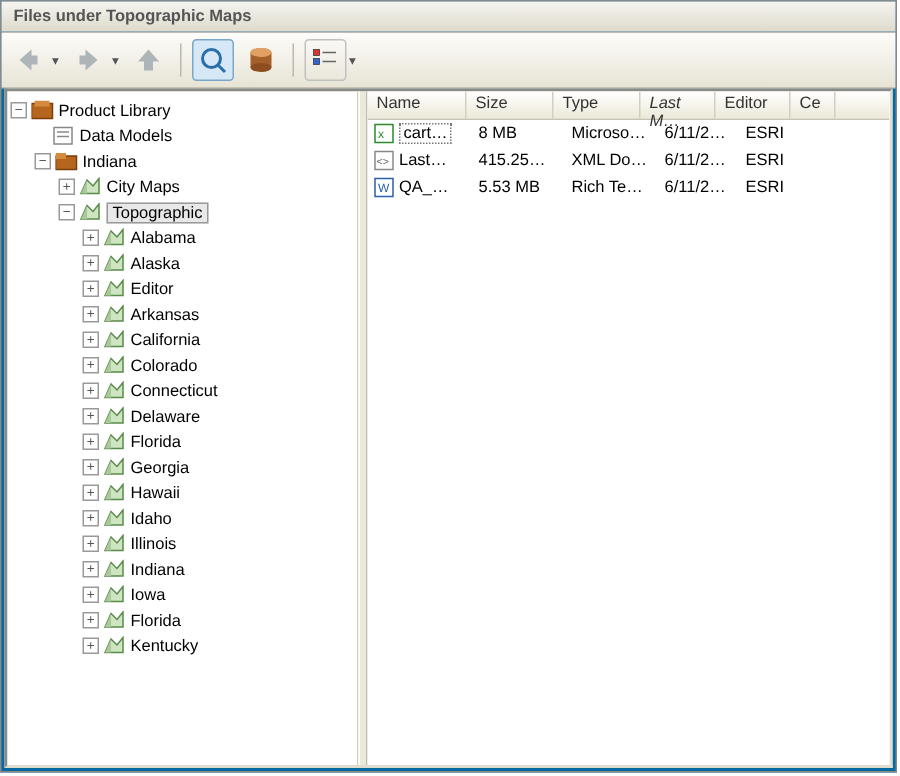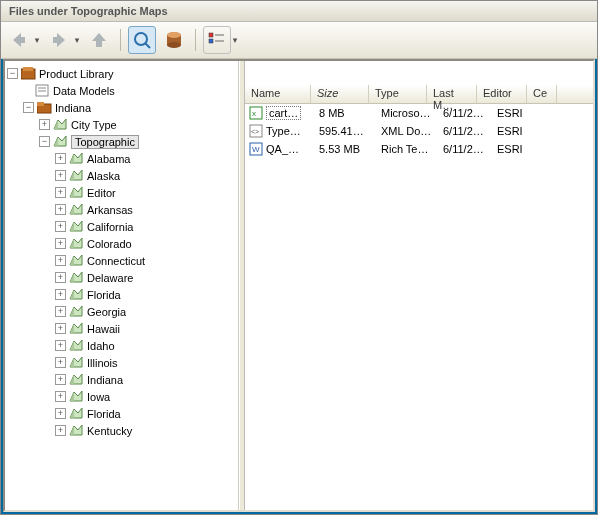--- a/index.html
+++ b/index.html
@@ -92,21 +92,20 @@
     display:flex;
     flex-direction:column;
   }
   .col-headers {
     display:flex;
     background: linear-gradient(to bottom,#ffffff,#ece9d8);
     border-bottom:1px solid #c7c4b5;
     height:18px;
     font-size:11px;
     color:#333;
-    margin-top:24px;
   }
   .col-h {
     border-right:1px solid #d2cfc1;
     padding: 2px 6px 0 6px;
     box-sizing:border-box;
   }
   .rows { }
   .row {
     display:flex;
     align-items:center;
@@ -248,21 +247,21 @@
             </svg>
             <span class="node-label">Indiana</span>
           </div>
           <div class="tree-row">
             <span class="ind" style="width: 32px;"></span>
             <span class="expander">+</span>
             <svg class="node-icon">
               <polygon points="1,11 5,2 9,6 13,1 13,11" fill="#cde5c0" stroke="#5a8a4a"></polygon>
               <polygon points="1,11 5,2 5,11" fill="#a9c99a"></polygon>
             </svg>
-            <span class="node-label">City Type</span>
+            <span class="node-label">City Maps</span>
           </div>
           <div class="tree-row">
             <span class="ind" style="width: 32px;"></span>
             <span class="expander">−</span>
             <svg class="node-icon">
               <polygon points="1,11 5,2 9,6 13,1 13,11" fill="#cde5c0" stroke="#5a8a4a"></polygon>
               <polygon points="1,11 5,2 5,11" fill="#a9c99a"></polygon>
             </svg>
             <span class="node-label selected">Topographic</span>
           </div>
@@ -418,23 +417,23 @@
               <polygon points="1,11 5,2 5,11" fill="#a9c99a"></polygon>
             </svg>
             <span class="node-label">Kentucky</span>
           </div>
         </div>
     </div>
     <div class="splitter"></div>
     <div class="list-pane">
       <div class="col-headers" id="col-headers">
           <div class="col-h" style="width: 66px;">Name</div>
-          <div class="col-h" style="width: 58px; font-style: italic;">Size</div>
+          <div class="col-h" style="width: 58px;">Size</div>
           <div class="col-h" style="width: 58px;">Type</div>
-          <div class="col-h" style="width: 50px;">Last M…</div>
+          <div class="col-h" style="width: 50px; font-style: italic;">Last M…</div>
           <div class="col-h" style="width: 50px;">Editor</div>
           <div class="col-h" style="width: 30px;">Ce</div>
         </div>
       <div class="rows" id="rows">
           <div class="row">
             <div class="cell name" style="width:66px">
               <svg class="file-icon">
                 <rect x="1" y="1" width="12" height="12" fill="#fff" stroke="#2a8a2a"></rect>
                 <text x="3" y="10" font-size="8" fill="#2a8a2a">x</text>
               </svg>
@@ -444,23 +443,23 @@
             <div class="cell" style="width:58px">Microso…</div>
             <div class="cell" style="width:50px">6/11/2…</div>
             <div class="cell" style="width:50px">ESRI</div>
           </div>
           <div class="row">
             <div class="cell name" style="width:66px">
               <svg class="file-icon">
                 <rect x="1" y="1" width="12" height="12" fill="#fff" stroke="#888"></rect>
                 <text x="2" y="10" font-size="7" fill="#555">&lt;&gt;</text>
               </svg>
-              <span>Type…</span>
+              <span>Last…</span>
             </div>
-            <div class="cell" style="width:58px">595.41…</div>
+            <div class="cell" style="width:58px">415.25…</div>
             <div class="cell" style="width:58px">XML Do…</div>
             <div class="cell" style="width:50px">6/11/2…</div>
             <div class="cell" style="width:50px">ESRI</div>
           </div>
           <div class="row">
             <div class="cell name" style="width:66px">
               <svg class="file-icon">
                 <rect x="1" y="1" width="12" height="12" fill="#fff" stroke="#2a5faa"></rect>
                 <text x="3" y="10" font-size="8" fill="#2a5faa">W</text>
               </svg>

